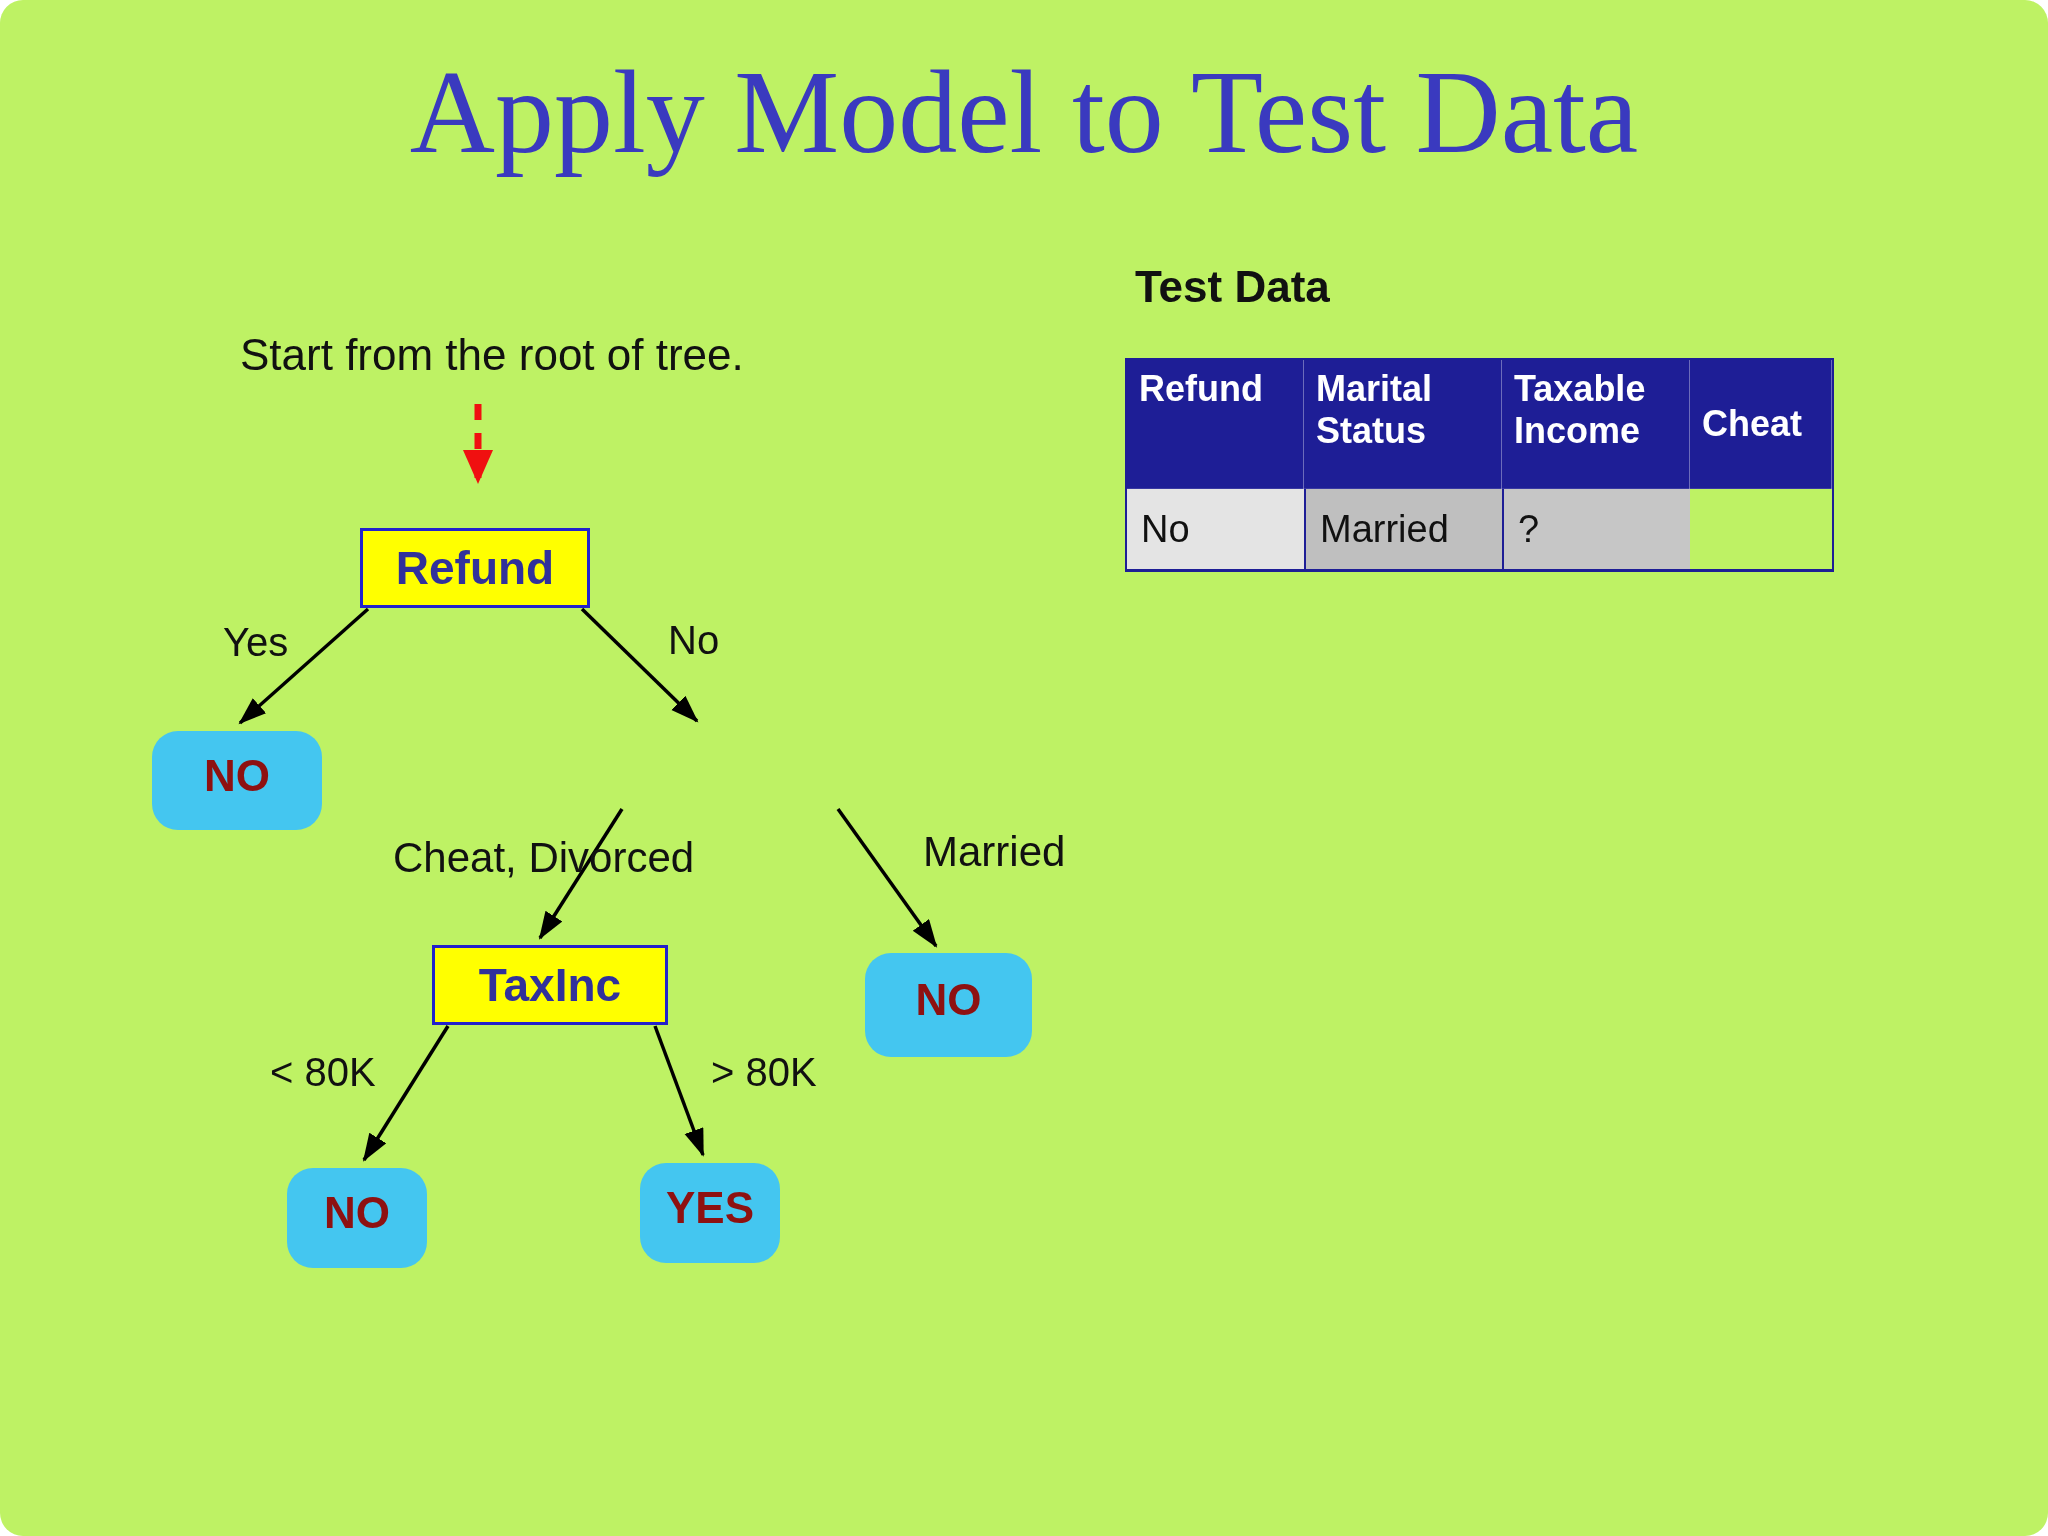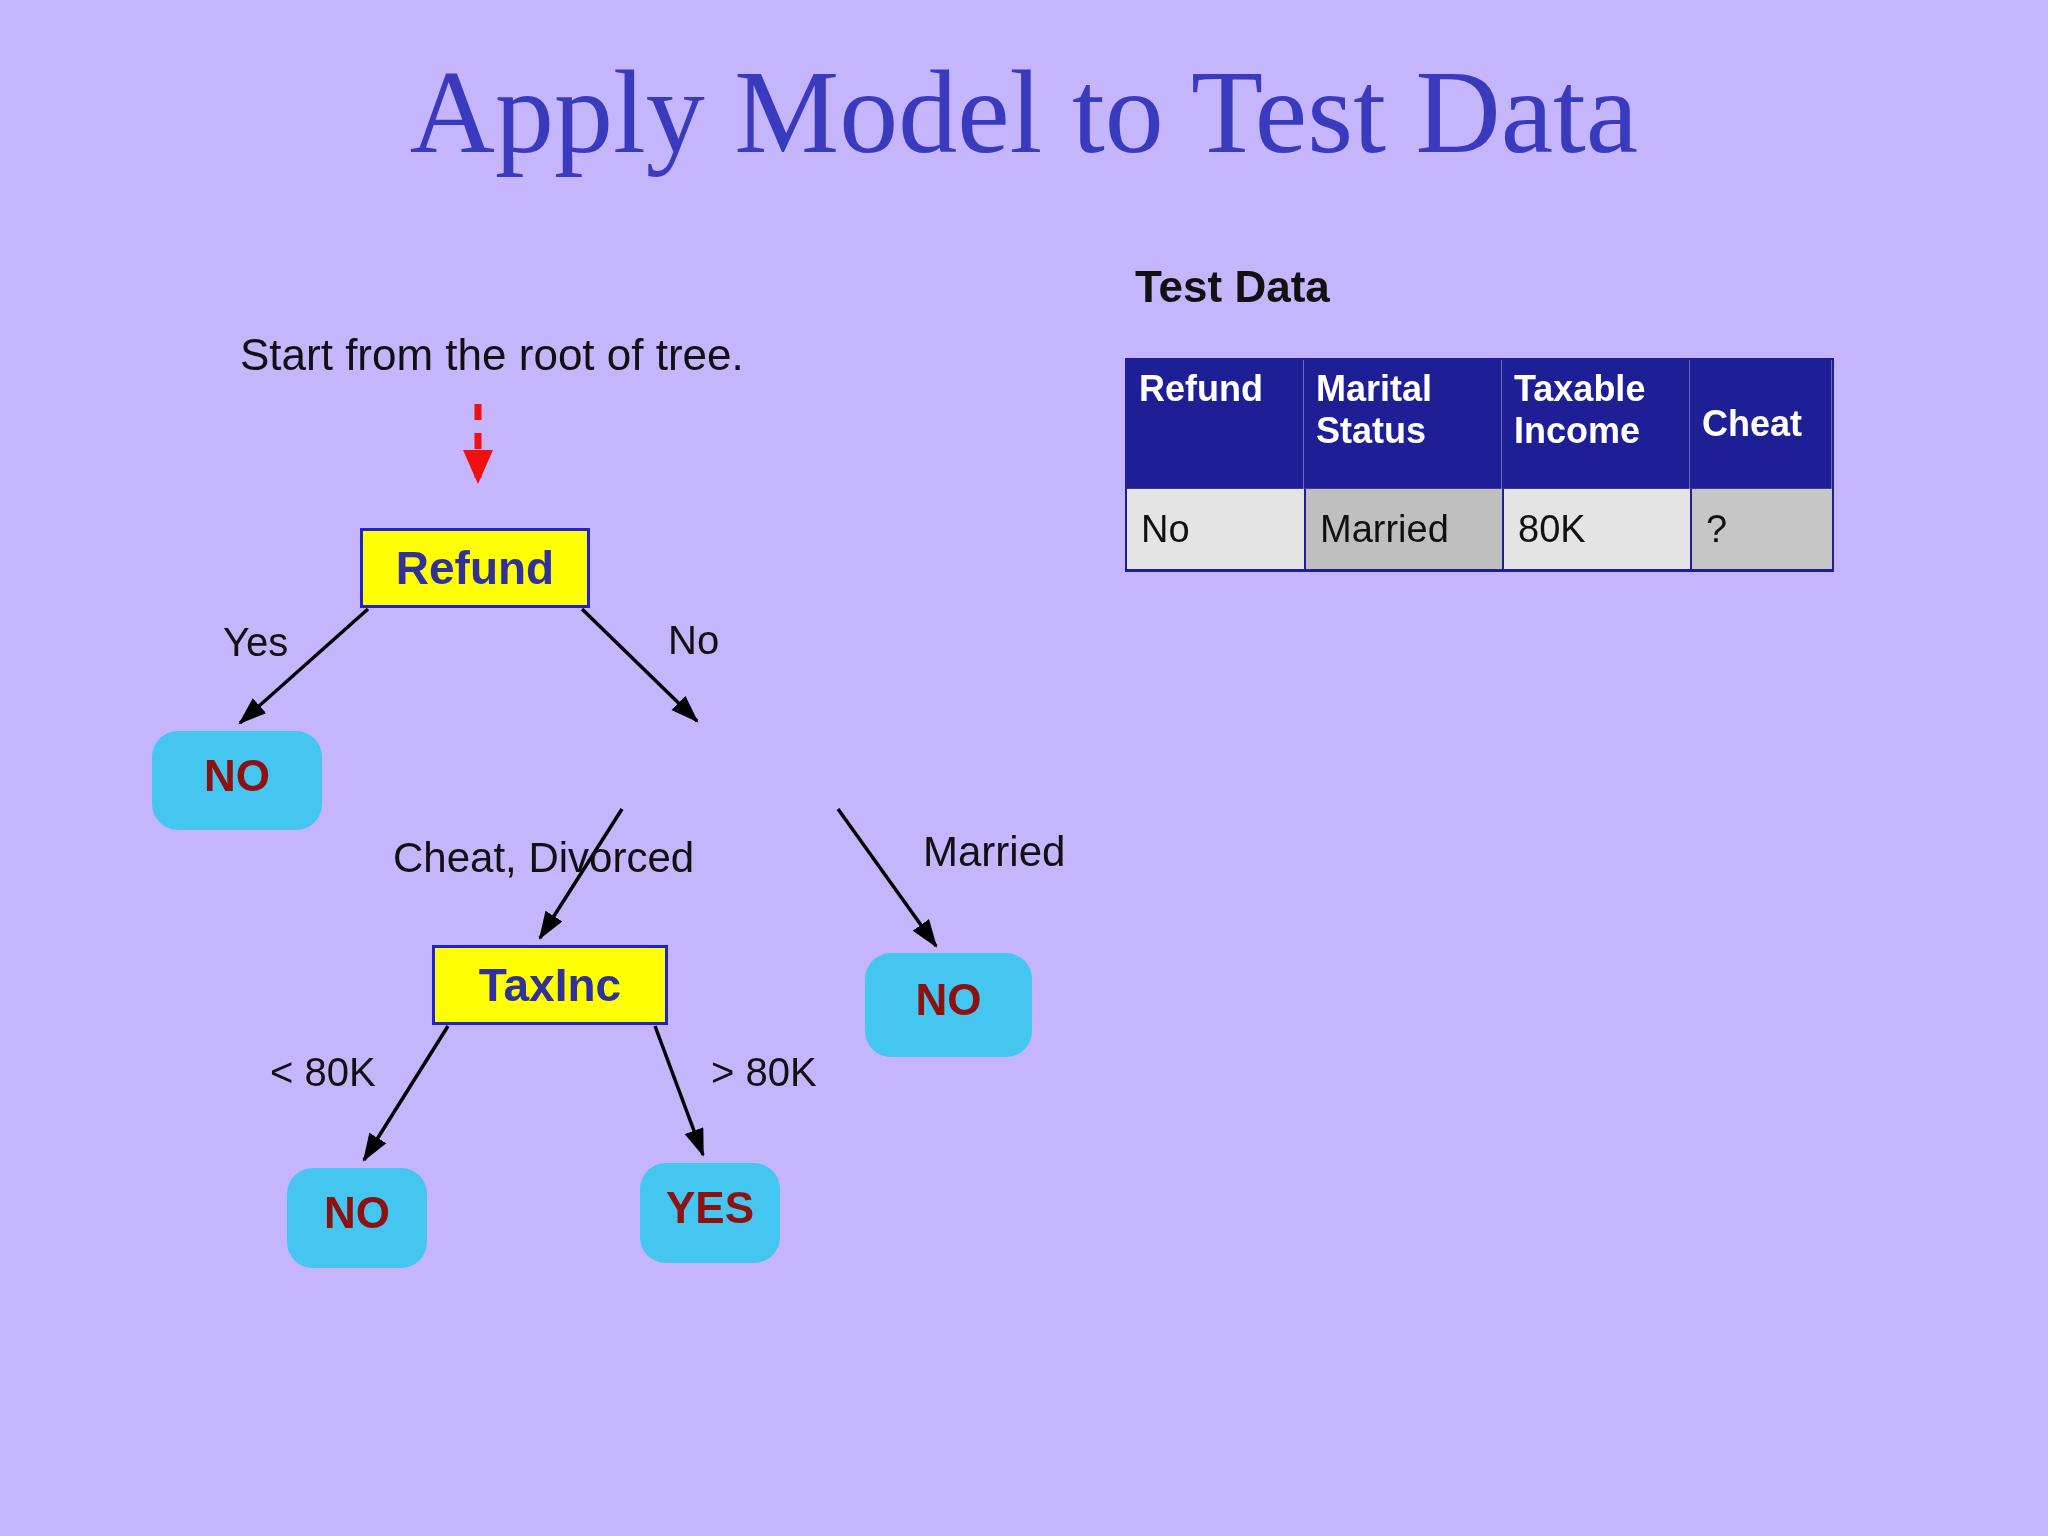--- a/index.html
+++ b/index.html
@@ -1,21 +1,22 @@
 <!DOCTYPE html>
 <html><head>
 <meta charset="utf-8">
 <style>
   html,body{margin:0;padding:0;background:#ffffff;}
   #slide{
     position:relative;
     width:2048px;height:1536px;
-    background:#c4b5fd;
+    background:#bef264;
     overflow:hidden;
     font-family:"Liberation Sans", sans-serif;
+    border-radius:23px;
   }
   
   .slide-title{
     position:absolute;
     left:0; top:48px; width:2048px;
     text-align:center;
     font-family:"Liberation Serif", serif;
     font-size:118px;
     line-height:1.1;
     color:#3A3ABF;
@@ -159,21 +160,20 @@
   <div class="test-data-heading">Test Data</div>
 
   <div class="test-table">
     <div class="th">Refund</div>
     <div class="th">Marital Status</div>
     <div class="th">Taxable Income</div>
     <div class="th cheat">Cheat</div>
 
     <div class="td light">No</div>
     <div class="td dark">Married</div>
-    <div class="td light">80K</div>
     <div class="td dark2">?</div>
   </div>
 
   <div class="node refund">Refund</div>
   <div class="node taxinc">TaxInc</div>
 
   <div class="leaf no1">NO</div>
   <div class="leaf no2">NO</div>
   <div class="leaf no3">NO</div>
   <div class="leaf yes">YES</div>

